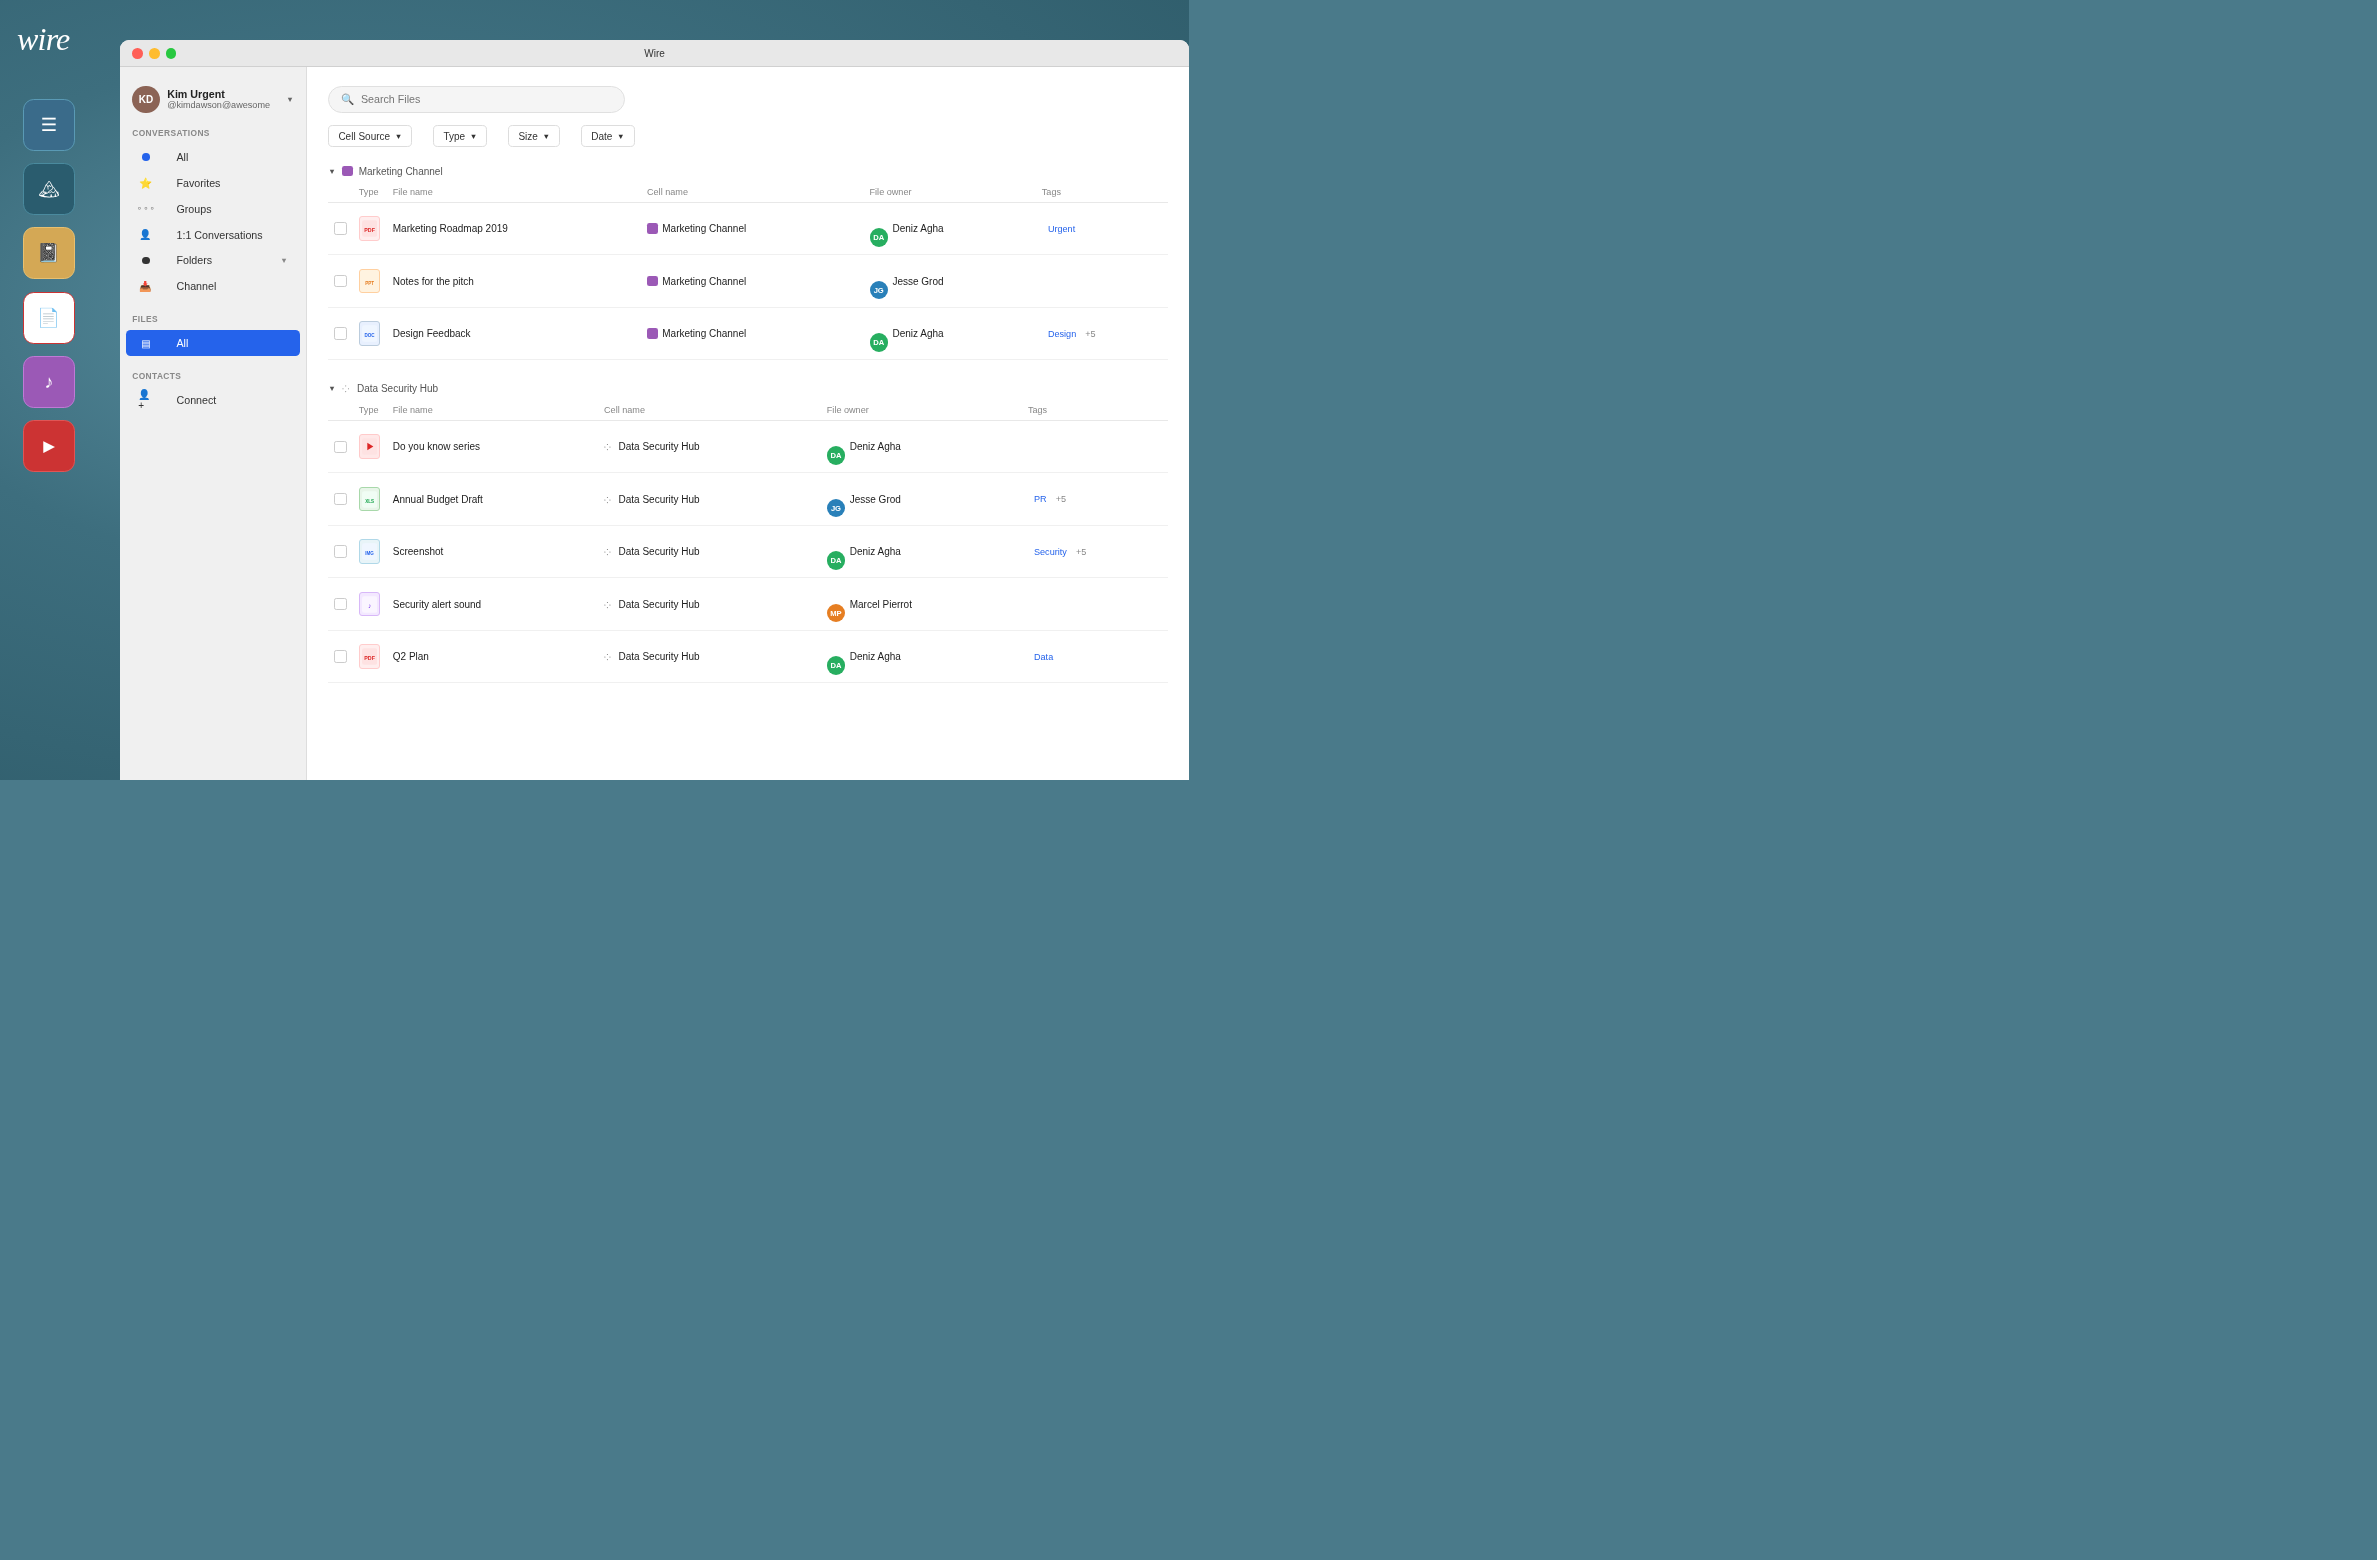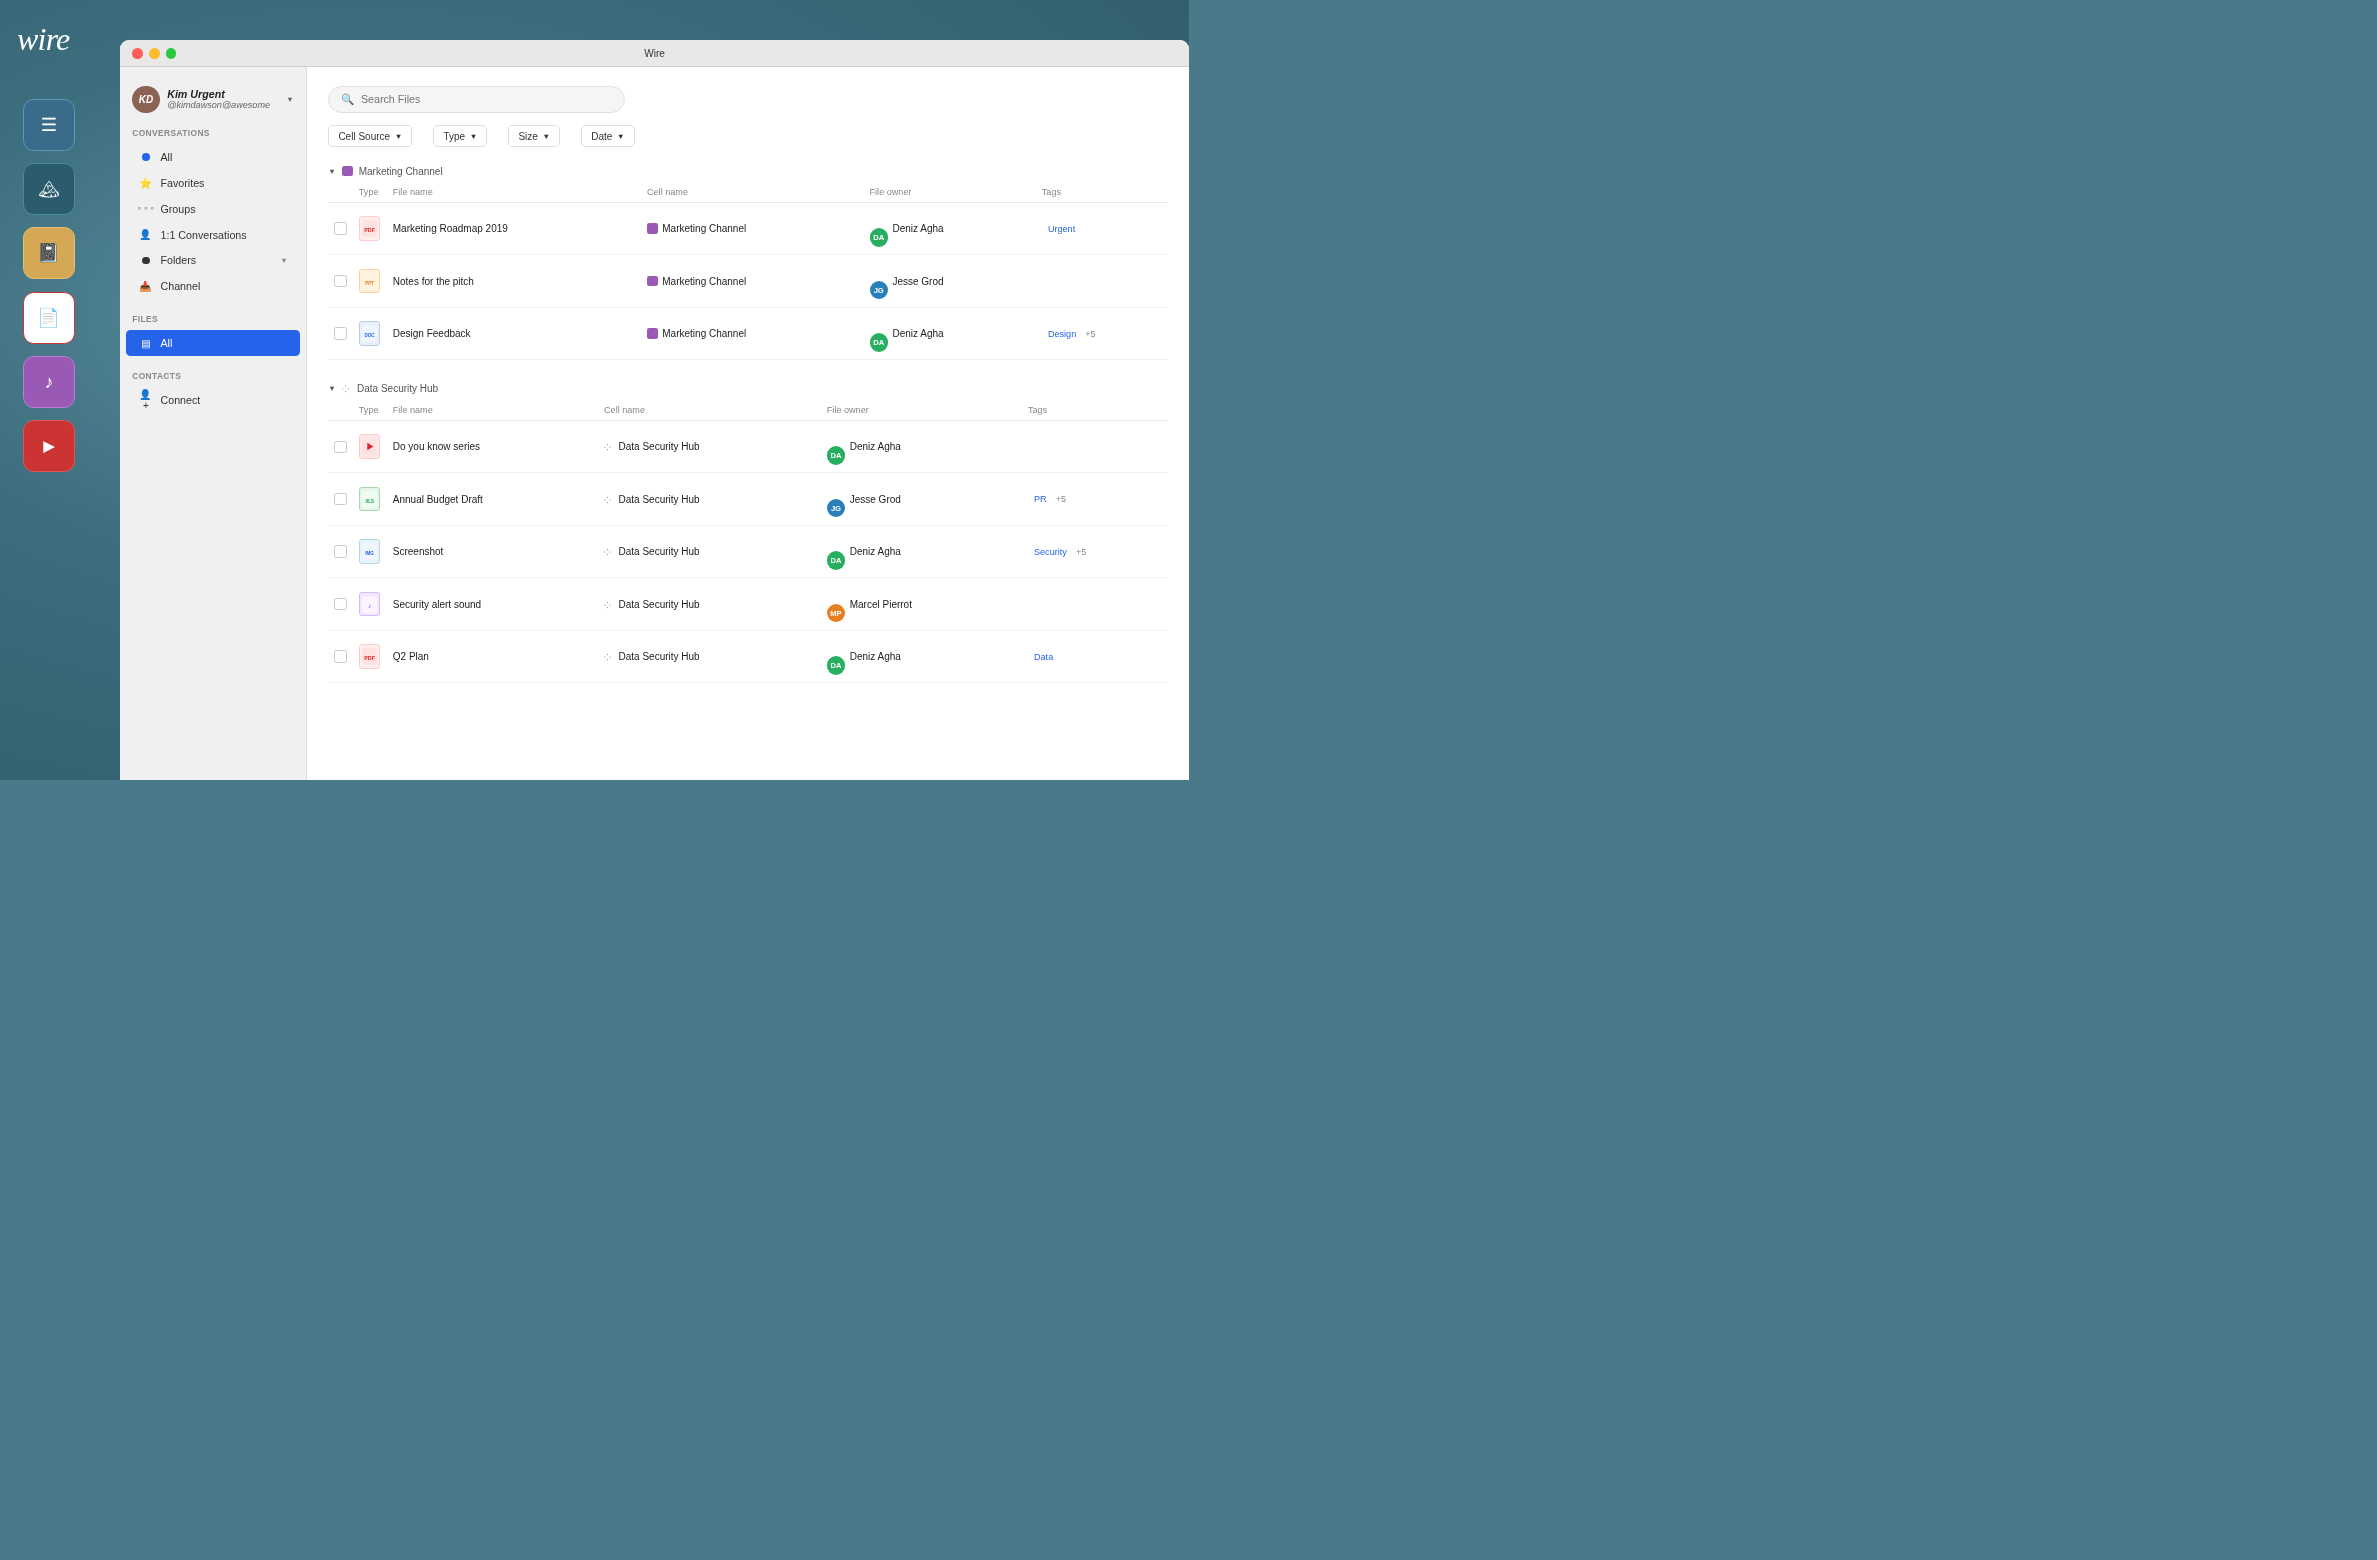--- a/index.html
+++ b/index.html
@@ -130,21 +130,20 @@
       overflow-y: auto;
     }
 
     
     .user-profile {
       display: flex;
       align-items: center;
       padding: 6.1px 12.2px 12.2px;
       gap: 7.6px;
       cursor: pointer;
-      font-style: italic;
     }
 
     .user-avatar {
       width: 27.4px;
       height: 27.4px;
       border-radius: 50%;
       background: #8B6355;
       overflow: hidden;
       flex-shrink: 0;
       display: flex;
@@ -168,28 +167,27 @@
       font-weight: 600;
       color: #888;
       letter-spacing: 0.4px;
       padding: 3px 12.2px 6.1px;
       text-transform: uppercase;
     }
 
     .nav-item {
       display: flex;
       align-items: center;
-      gap: 7px;
+      gap: 23px;
       padding: 5.3px 12.2px;
       font-size: 10.7px;
       color: #333;
       cursor: pointer;
       border-radius: 4.6px;
       margin: 0 6.1px;
-      text-align: center;
     }
 
     .nav-item-active {
       background: #2563eb;
       color: white;
     }
 
     .nav-icon {
       width: 15.2px;
       height: 15.2px;

